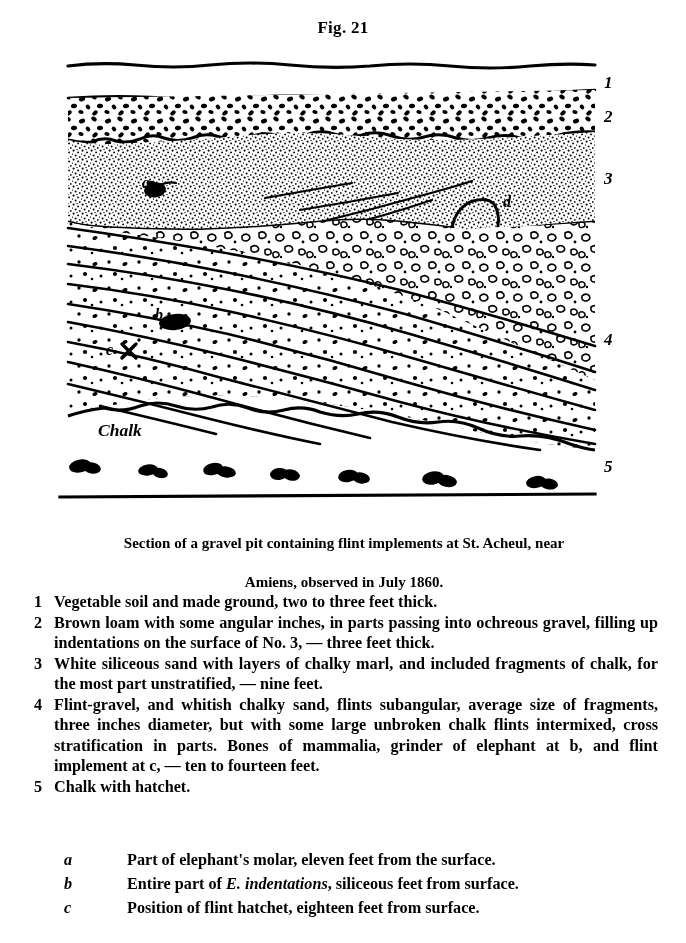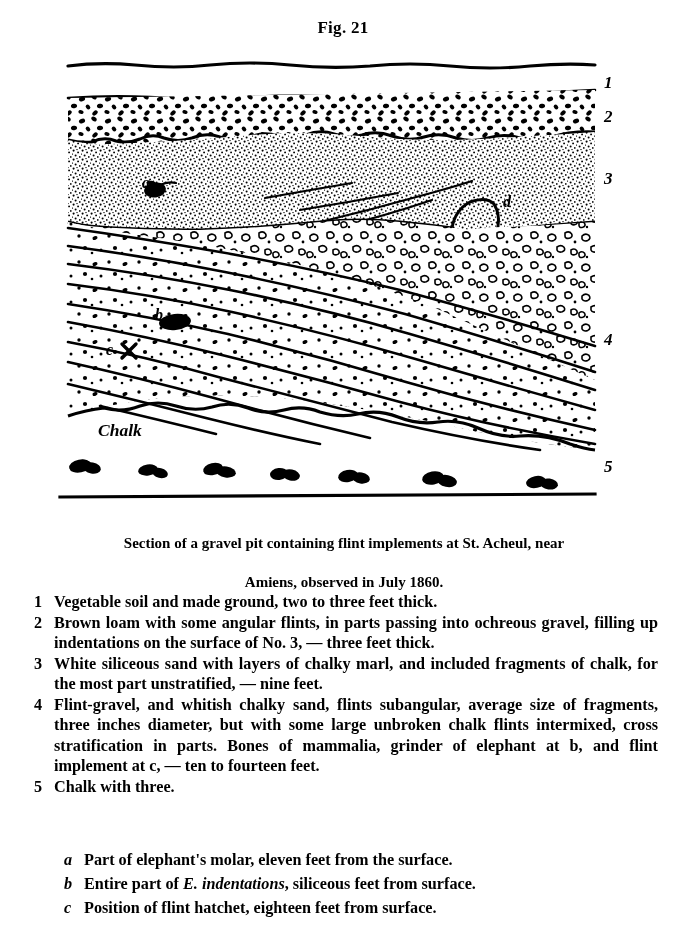--- a/index.html
+++ b/index.html
@@ -84,21 +84,21 @@
     font-size: 16.2px;
     line-height: 24px;
     font-weight: bold;
   }
   .sub-item .letter {
     width: 20px;
     flex: 0 0 20px;
     font-style: italic;
     font-weight: bold;
   }
-  .sub-item .txt { flex: 1 1 auto; }
+  .sub-item .txt { flex: 1 1 auto; margin-left: 43px; }
   .ital { font-style: italic; }
   .svg-label {
     font-family: "Liberation Serif", "DejaVu Serif", serif;
     font-weight: bold;
     font-style: italic;
   }
 </style>
 </head>
 <body>
 
@@ -293,33 +293,33 @@
     <span class="line2">Amiens, observed in July 1860.</span>
   </div>
 
   <div class="legend">
     <div class="legend-item">
       <span class="num">1</span>
       <span class="txt">Vegetable soil and made ground, two to three feet thick.</span>
     </div>
     <div class="legend-item">
       <span class="num">2</span>
-      <span class="txt">Brown loam with some angular flints, in parts passing into ochreous gravel, filling up indentations on the surface of No. 3, — three feet thick.</span>
+      <span class="txt">Brown loam with some angular inches, in parts passing into ochreous gravel, filling up indentations on the surface of No. 3, — three feet thick.</span>
     </div>
     <div class="legend-item">
       <span class="num">3</span>
       <span class="txt">White siliceous sand with layers of chalky marl, and included fragments of chalk, for the most part unstratified, — nine feet.</span>
     </div>
     <div class="legend-item">
       <span class="num">4</span>
       <span class="txt">Flint-gravel, and whitish chalky sand, flints subangular, average size of fragments, three inches diameter, but with some large unbroken chalk flints intermixed, cross stratification in parts. Bones of mammalia, grinder of elephant at b, and flint implement at c, — ten to fourteen feet.</span>
     </div>
     <div class="legend-item">
       <span class="num">5</span>
-      <span class="txt">Chalk with three.</span>
+      <span class="txt">Chalk with hatchet.</span>
     </div>
   </div>
 
   <div class="sublegend">
     <div class="sub-item">
       <span class="letter">a</span>
       <span class="txt">Part of elephant's molar, eleven feet from the surface.</span>
     </div>
     <div class="sub-item">
       <span class="letter">b</span>

